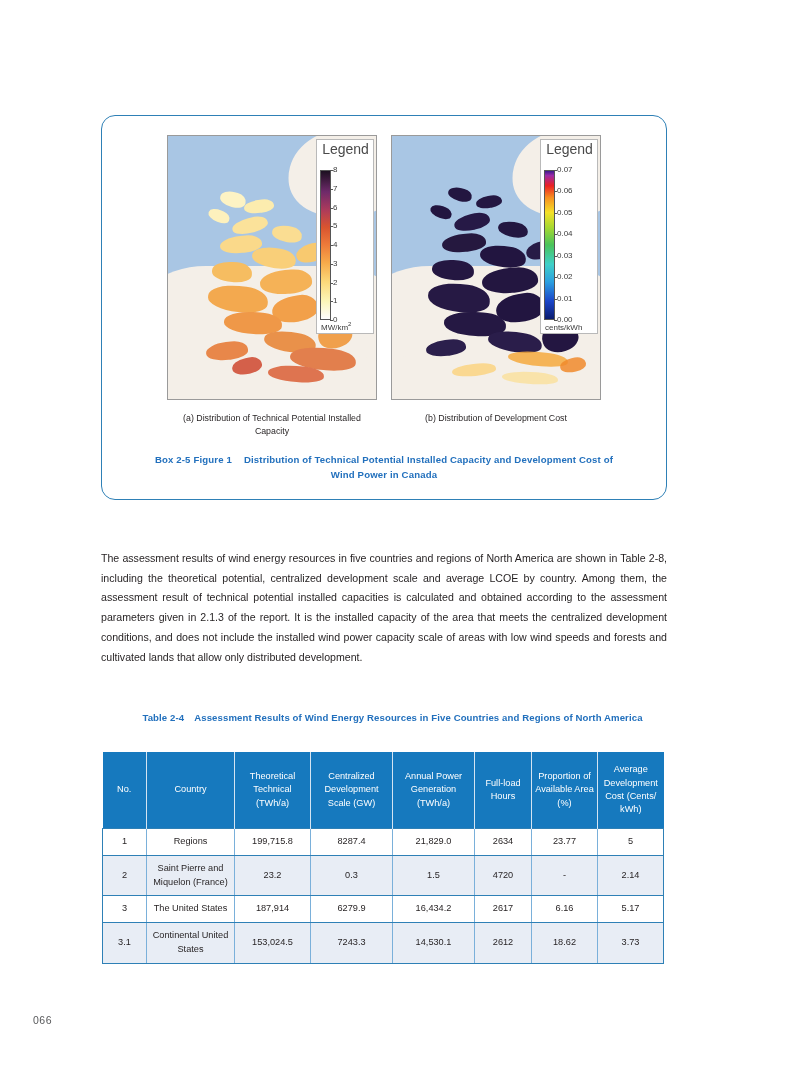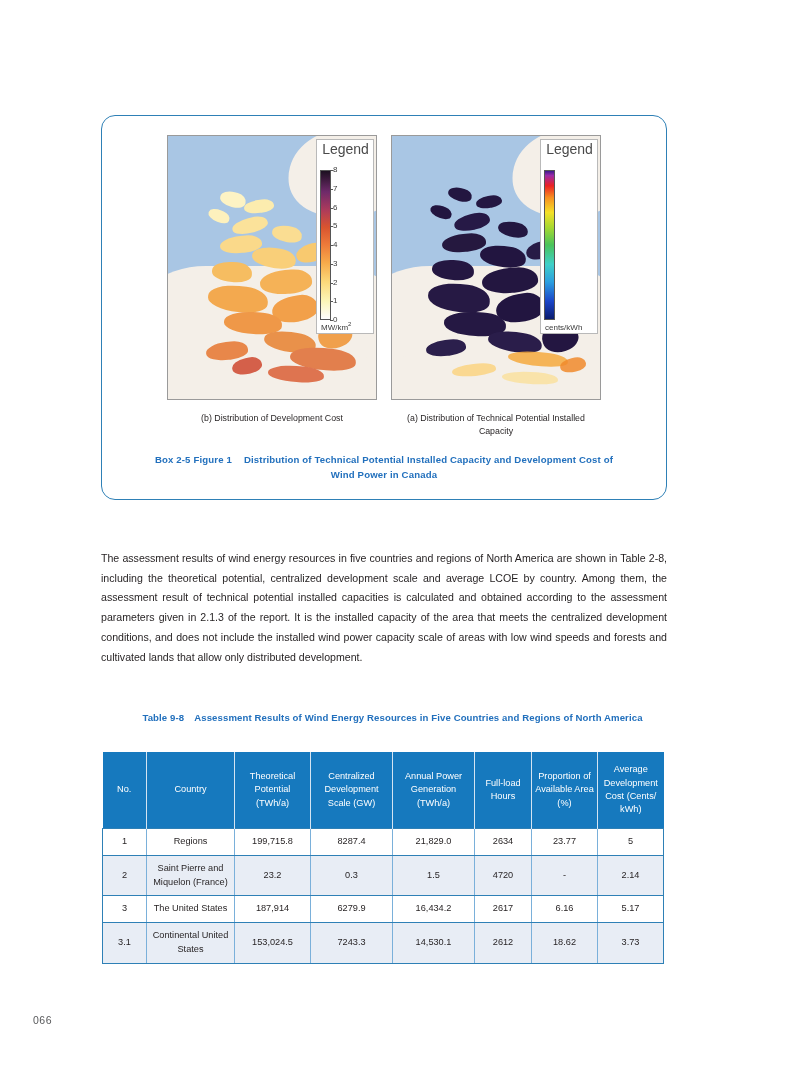--- a/index.html
+++ b/index.html
@@ -348,58 +348,68 @@
 
       <div class="arc" style="top:216px;left:116px;width:60px;height:14px;background:#f5a93d;opacity:.85;transform:rotate(5deg);"></div>
       <div class="arc" style="top:228px;left:60px;width:44px;height:12px;background:#fbd27a;opacity:.8;transform:rotate(-6deg);"></div>
       <div class="arc" style="top:236px;left:110px;width:56px;height:12px;background:#fae09a;opacity:.8;transform:rotate(3deg);"></div>
       <div class="arc" style="top:222px;left:168px;width:26px;height:14px;background:#f08a2c;opacity:.85;transform:rotate(-12deg);"></div>
 
       <div class="cb-wrap">
         <div class="cb-title">Legend</div>
         <div class="cb-body">
           <div class="cb-bar cb-bar-b"></div>
+          <div class="cb-ticks">
+            <span class="cb-tick" style="top:0%">0.07</span>
+            <span class="cb-tick" style="top:14.3%">0.06</span>
+            <span class="cb-tick" style="top:28.6%">0.05</span>
+            <span class="cb-tick" style="top:42.9%">0.04</span>
+            <span class="cb-tick" style="top:57.1%">0.03</span>
+            <span class="cb-tick" style="top:71.4%">0.02</span>
+            <span class="cb-tick" style="top:85.7%">0.01</span>
+            <span class="cb-tick" style="top:100%">0.00</span>
+          </div>
         </div>
         <div class="cb-unit"><span>cents/kWh</span><sup></sup></div>
       </div>
     </div>
   </div>
 
   <div class="sublabels">
+    <div class="sublabel">(a) Distribution of Technical Potential Installed Capacity</div>
     <div class="sublabel">(b) Distribution of Development Cost</div>
-    <div class="sublabel">(a) Distribution of Technical Potential Installed Capacity</div>
   </div>
 
   <div class="fig-caption">
     <span>Box 2-5 Figure 1</span><span class="cap-sep"></span><span>Distribution of Technical Potential Installed Capacity and Development Cost of Wind Power in Canada</span>
   </div>
 </div>
 
 <p class="body-text">The assessment results of wind energy resources in five countries and regions of North America are shown in Table 2-8, including the theoretical potential, centralized development scale and average LCOE by country. Among them, the assessment result of technical potential installed capacities is calculated and obtained according to the assessment parameters given in 2.1.3 of the report. It is the installed capacity of the area that meets the centralized development conditions, and does not include the installed wind power capacity scale of areas with low wind speeds and forests and cultivated lands that allow only distributed development.</p>
 
 <div class="table-title">
-  <span>Table 9-8</span><span class="cap-sep"></span><span>Assessment Results of Wind Energy Resources in Five Countries and Regions of North America</span>
+  <span>Table 2-4</span><span class="cap-sep"></span><span>Assessment Results of Wind Energy Resources in Five Countries and Regions of North America</span>
 </div>
 
 <table class="data">
   <colgroup>
     <col style="width:44px">
     <col style="width:88px">
     <col style="width:76px">
     <col style="width:82px">
     <col style="width:82px">
     <col style="width:57px">
     <col style="width:66px">
     <col style="width:66px">
   </colgroup>
   <thead>
     <tr>
       <th>No.</th>
       <th>Country</th>
-      <th>Theoretical Potential (TWh/a)</th>
+      <th>Theoretical Technical (TWh/a)</th>
       <th>Centralized Development Scale (GW)</th>
       <th>Annual Power Generation (TWh/a)</th>
       <th>Full-load Hours</th>
       <th>Proportion of Available Area (%)</th>
       <th>Average Development Cost (Cents/ kWh)</th>
     </tr>
   </thead>
   <tbody>
     <tr class="row-plain">
       <td>1</td>

